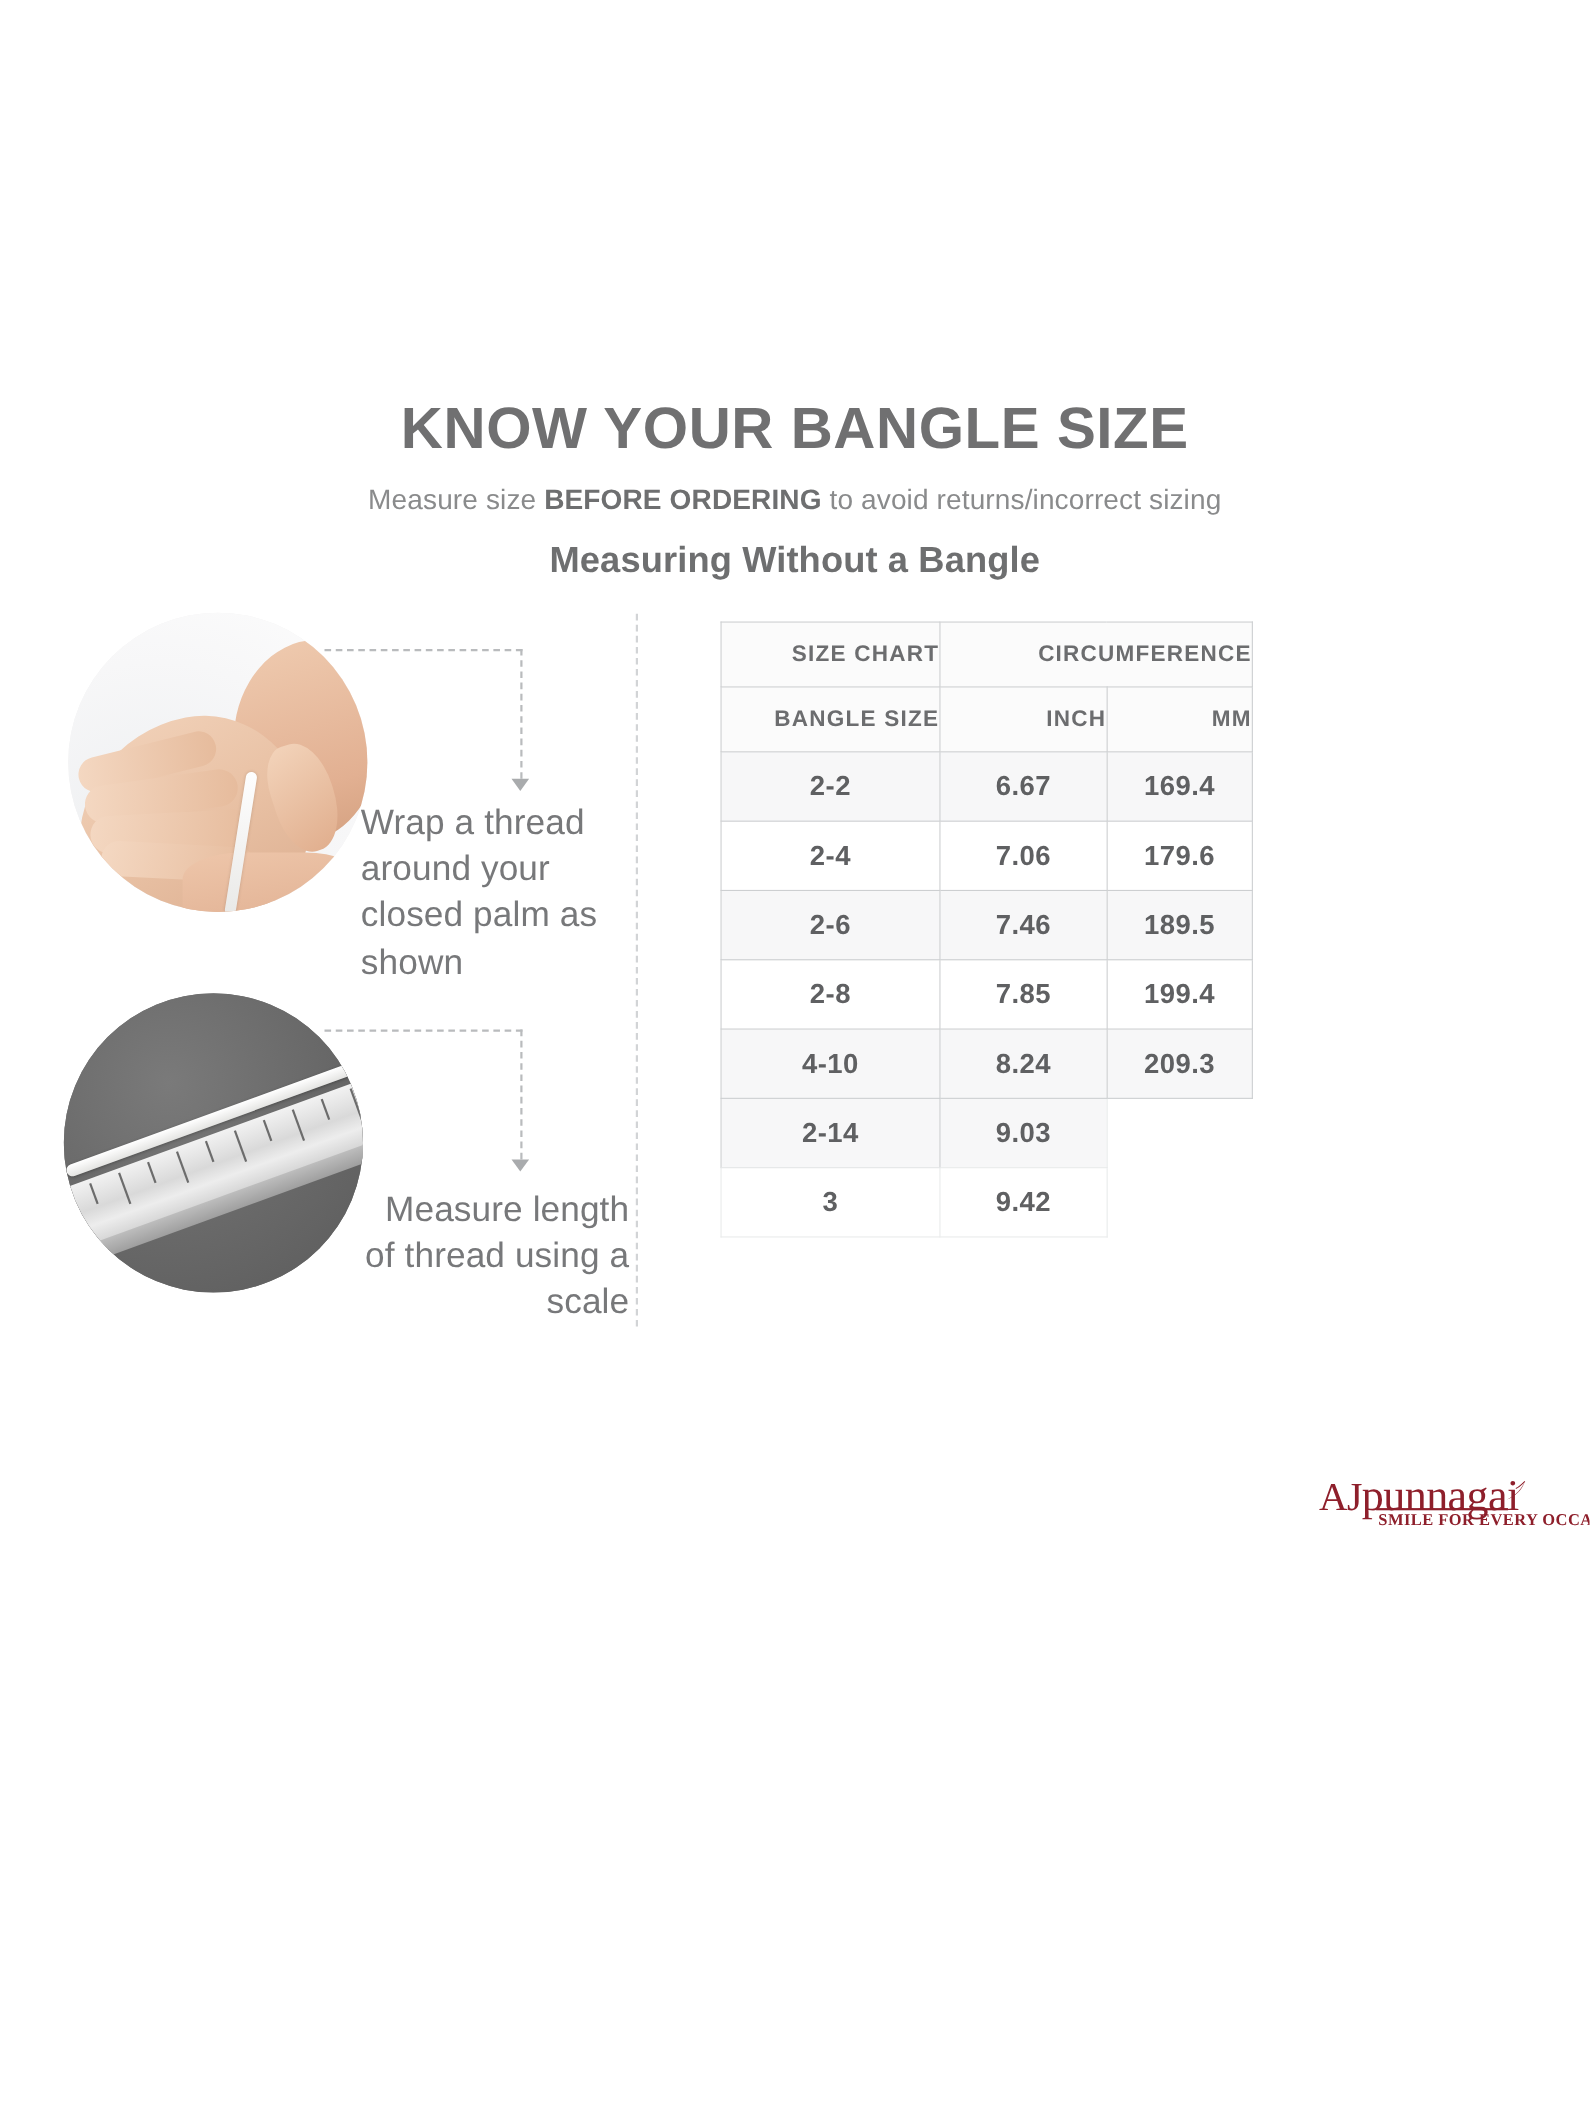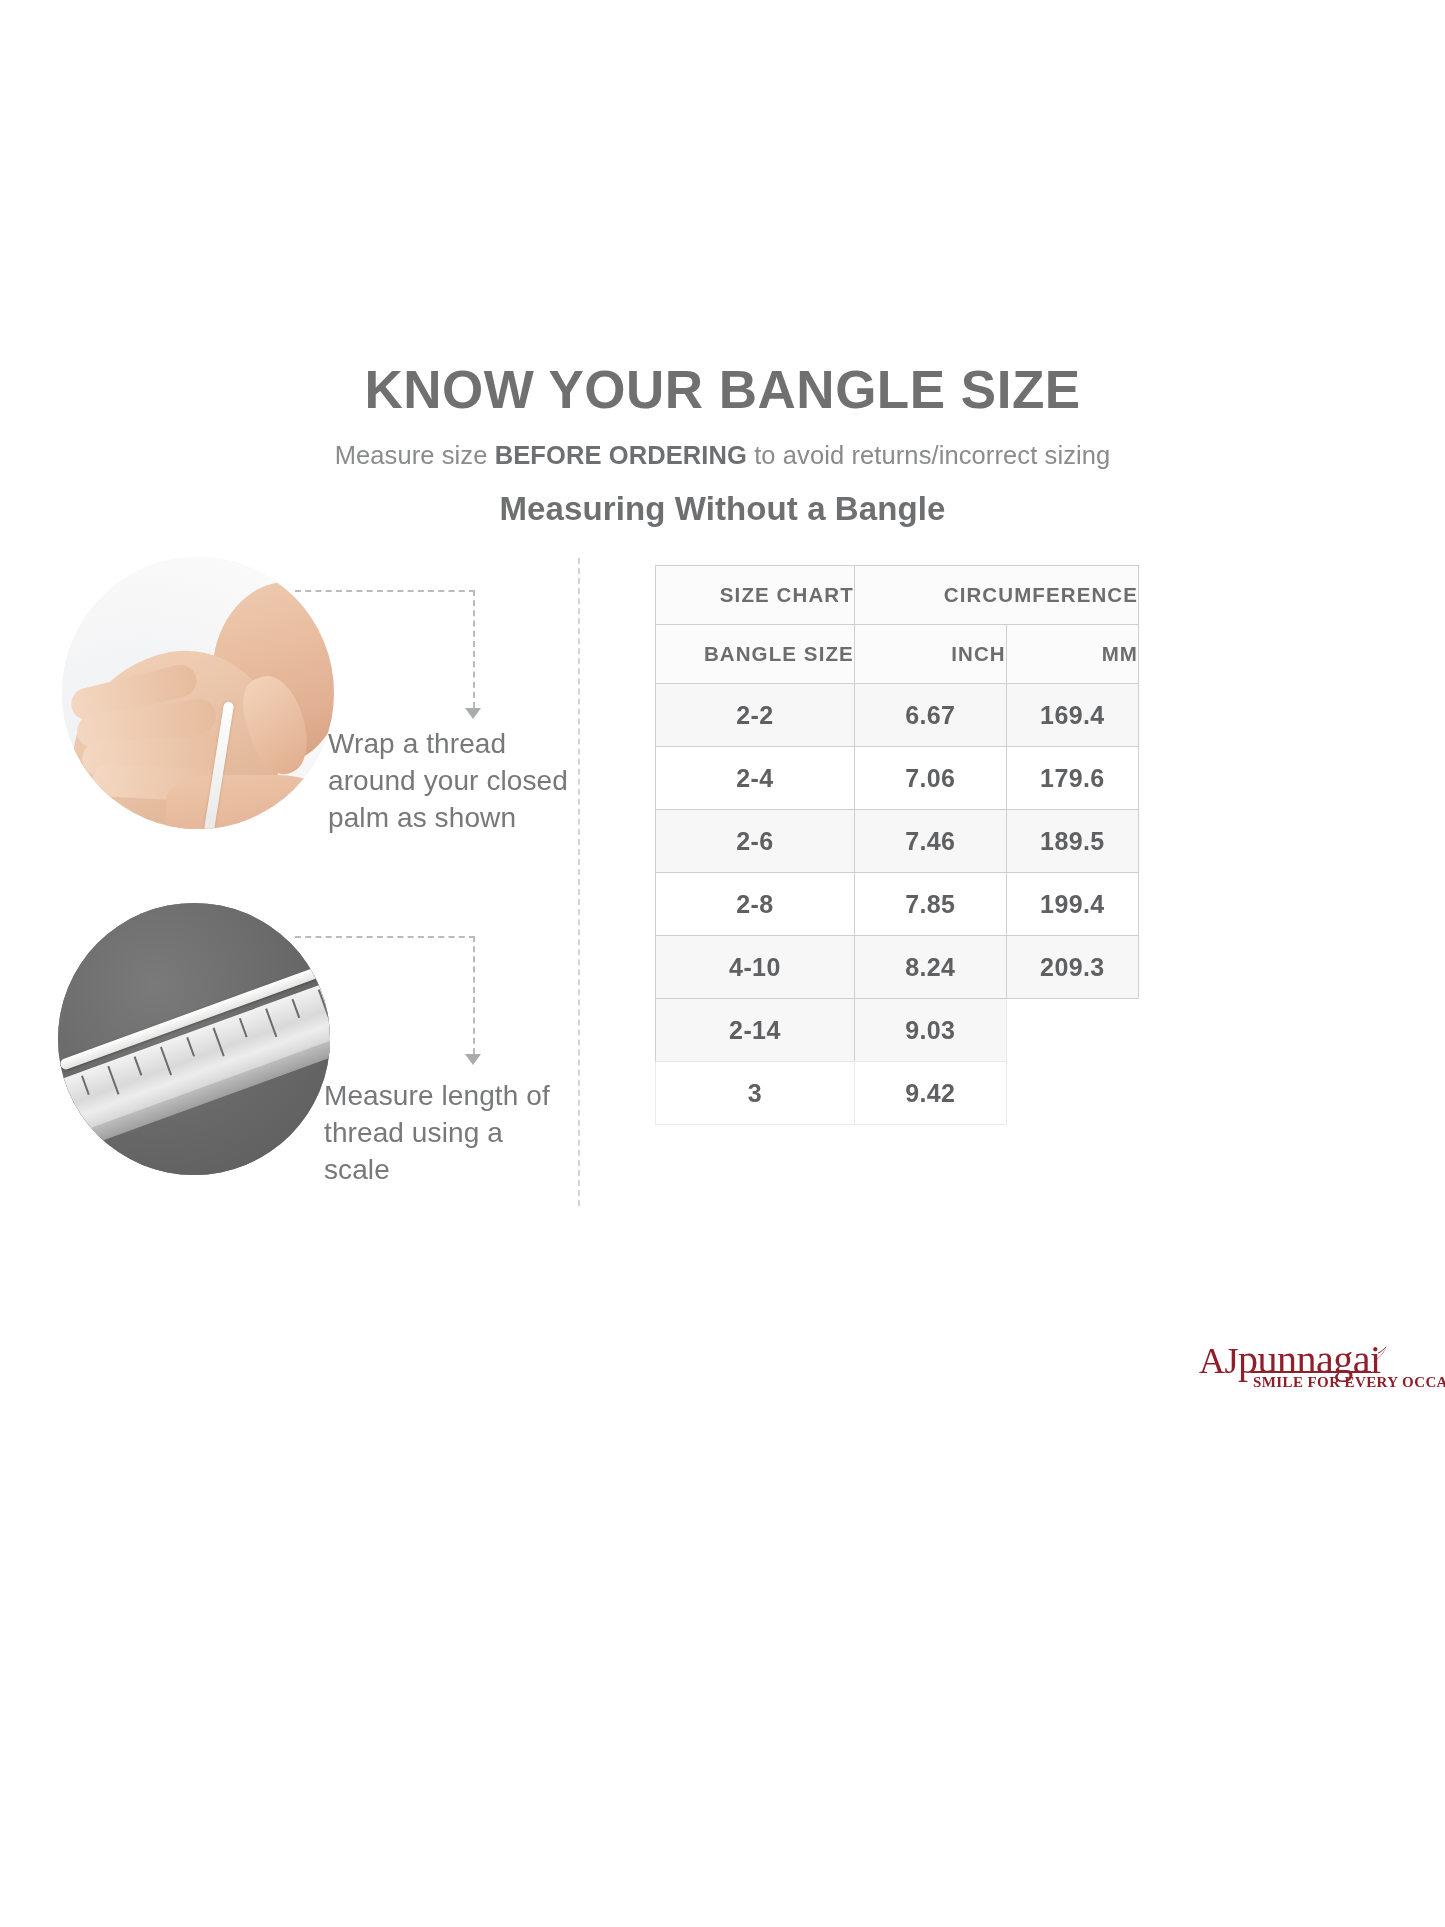--- a/index.html
+++ b/index.html
@@ -207,27 +207,27 @@
     width: 0;
     height: 0;
     border-left: 8px solid transparent;
     border-right: 8px solid transparent;
     border-top: 11px solid #a9abad;
   }
 
   
   .step-text {
     position: absolute;
-    font-size: 28px;
+    font-size: 32px;
     line-height: 1.32;
     color: #77787a;
     letter-spacing: 0.1px;
   }
   #step1-text { left: 328px; top: 178px; width: 240px; }
-  #step2-text { left: 324px; top: 530px; width: 248px; }
+  #step2-text { left: 324px; top: 530px; width: 248px; text-align: right; }
 
   
   #divider {
     position: absolute;
     left: 578px;
     top: 558px;
     height: 648px;
     border-left: 2px dashed #d2d4d6;
   }
 

